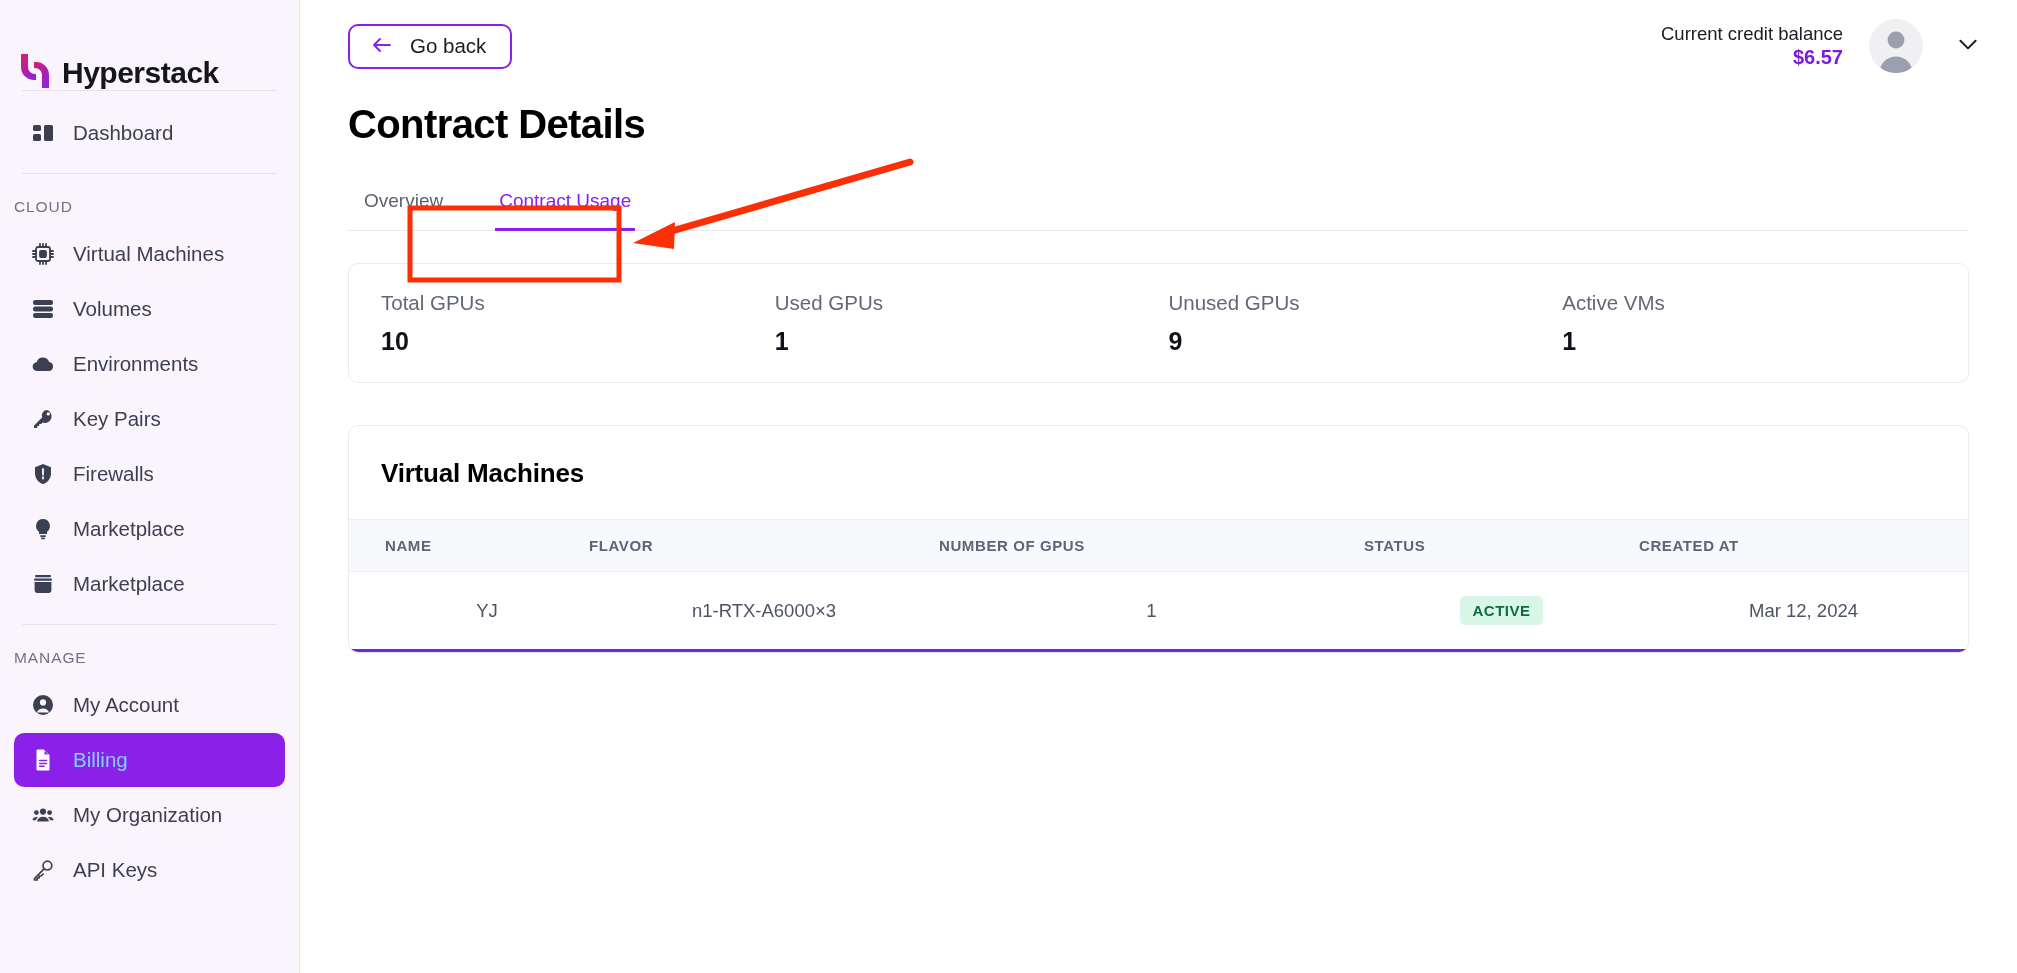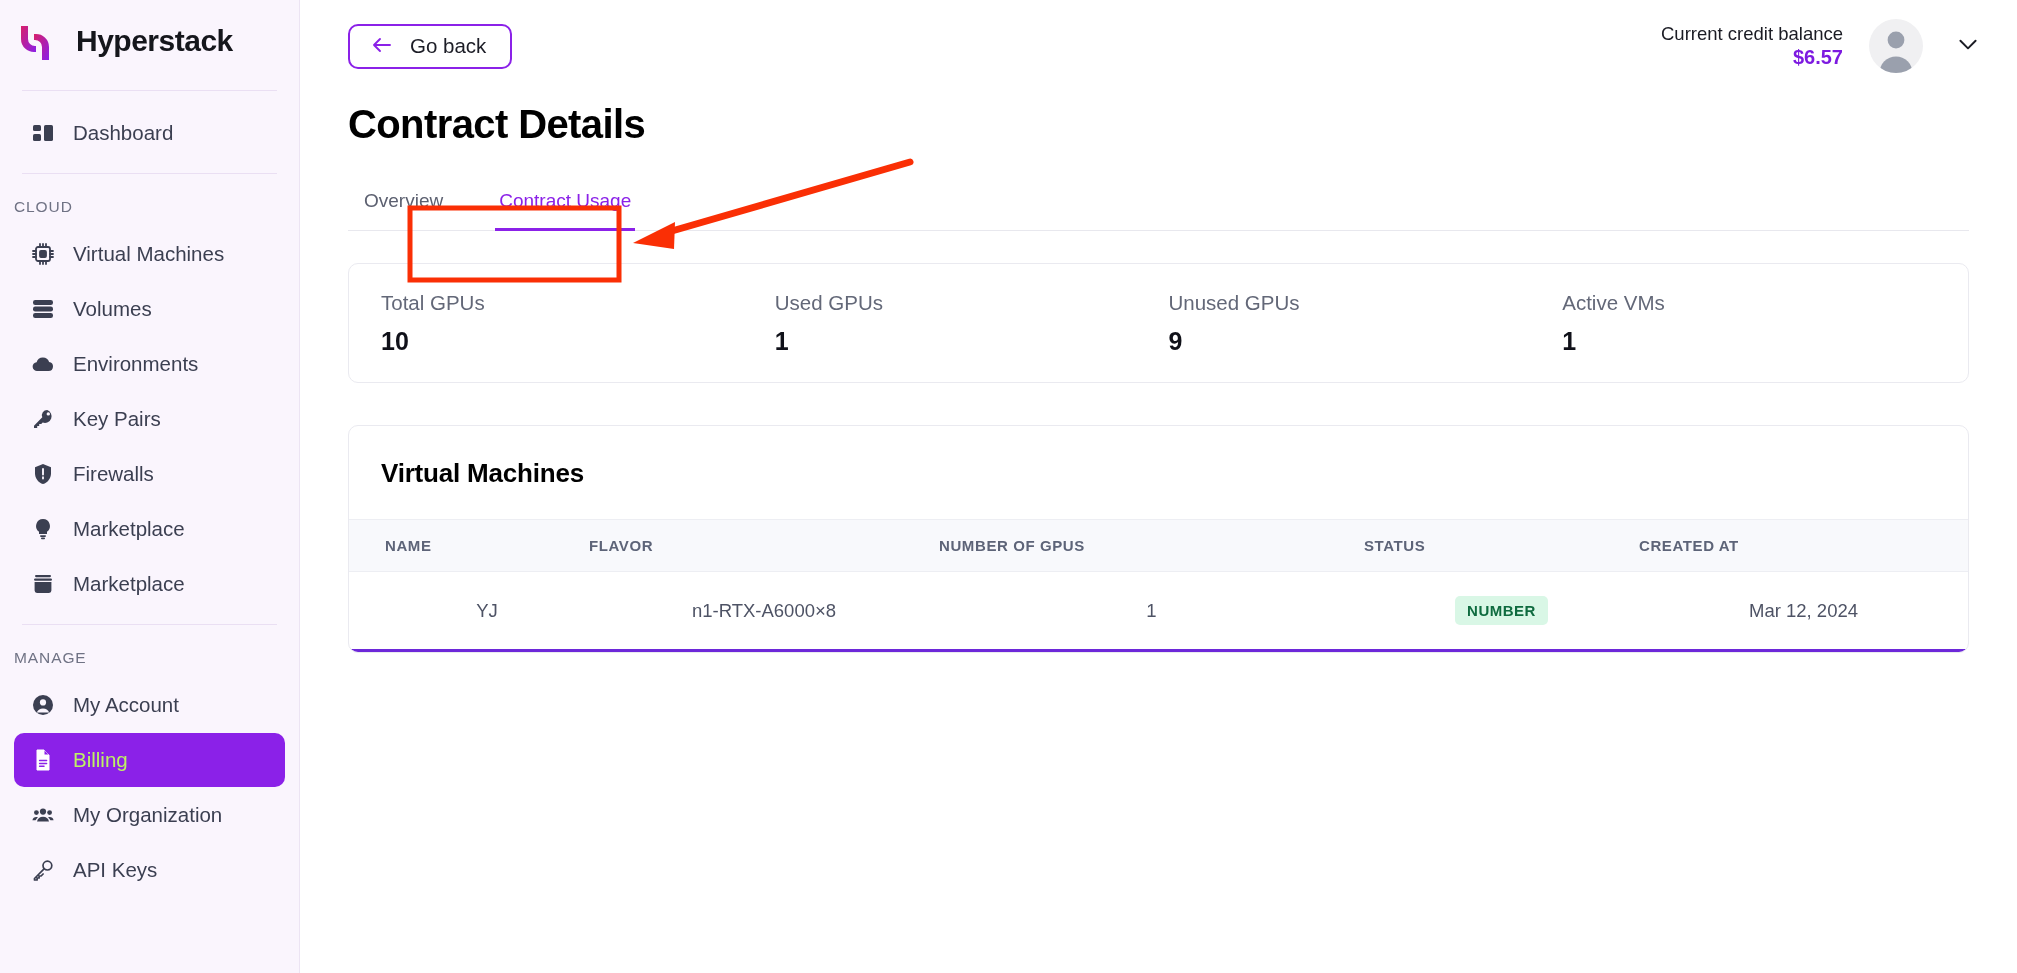--- a/index.html
+++ b/index.html
@@ -18,22 +18,22 @@
   .sidebar {
     width: 300px;
     height: 973px;
     background: #faf5fd;
     border-right: 1px solid #ece4f3;
     flex: 0 0 300px;
     position: relative;
   }
   .brand {
     display: flex;
-    align-items: flex-start;
-    gap: 24px;
+    align-items: flex-end;
+    gap: 10px;
     padding: 24px 0 0 18px;
     height: 90px;
   }
   .brand-mark { width: 34px; height: 38px; flex: 0 0 34px; }
   .brand-name {
     font-size: 30px;
     font-weight: 700;
     color: #15161c;
     letter-spacing: -0.5px;
   }
@@ -64,21 +64,21 @@
     user-select: none;
   }
   .nav-item .ico {
     width: 26px; height: 26px;
     display: flex; align-items: center; justify-content: center;
     flex: 0 0 26px;
   }
   .nav-item .ico svg { display: block; }
   .nav-item.active {
     background: #8b21e8;
-    color: #bef264;
+    color: #7dd3fc;
   }
   .nav-item.active .ico svg { fill: #ffffff; stroke: #ffffff; }
 
   
   .main {
     flex: 1 1 auto;
     height: 973px;
     background: #ffffff;
     position: relative;
     overflow: hidden;
@@ -490,24 +490,24 @@
               <th class="col-name">NAME</th>
               <th class="col-flavor">FLAVOR</th>
               <th class="col-gpus">NUMBER OF GPUS</th>
               <th class="col-status">STATUS</th>
               <th class="col-created">CREATED AT</th>
             </tr>
           </thead>
           <tbody>
             <tr>
               <td class="col-name">YJ</td>
-              <td class="col-flavor">n1-RTX-A6000×8</td>
+              <td class="col-flavor">n1-RTX-A6000×3</td>
               <td class="col-gpus">1</td>
               <td class="col-status">
-                <span class="badge">NUMBER</span>
+                <span class="badge">ACTIVE</span>
               </td>
               <td class="col-created">Mar 12, 2024</td>
             </tr>
           </tbody>
         </table>
       </section>
     </div>
 
     <svg class="annotation" width="1717" height="973" viewBox="0 0 1717 973">
       <rect x="110" y="208" width="209" height="72" fill="none" stroke="#fa2f05" stroke-width="5"></rect>

